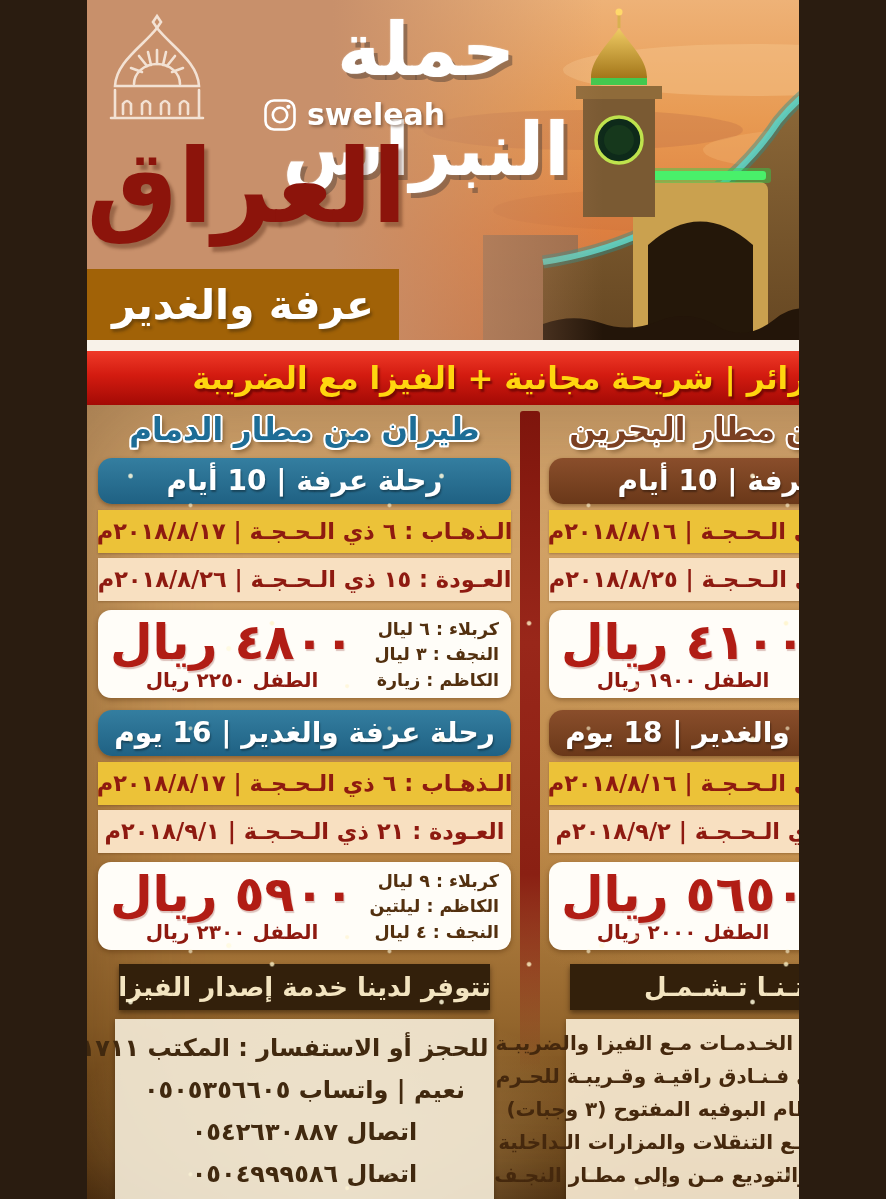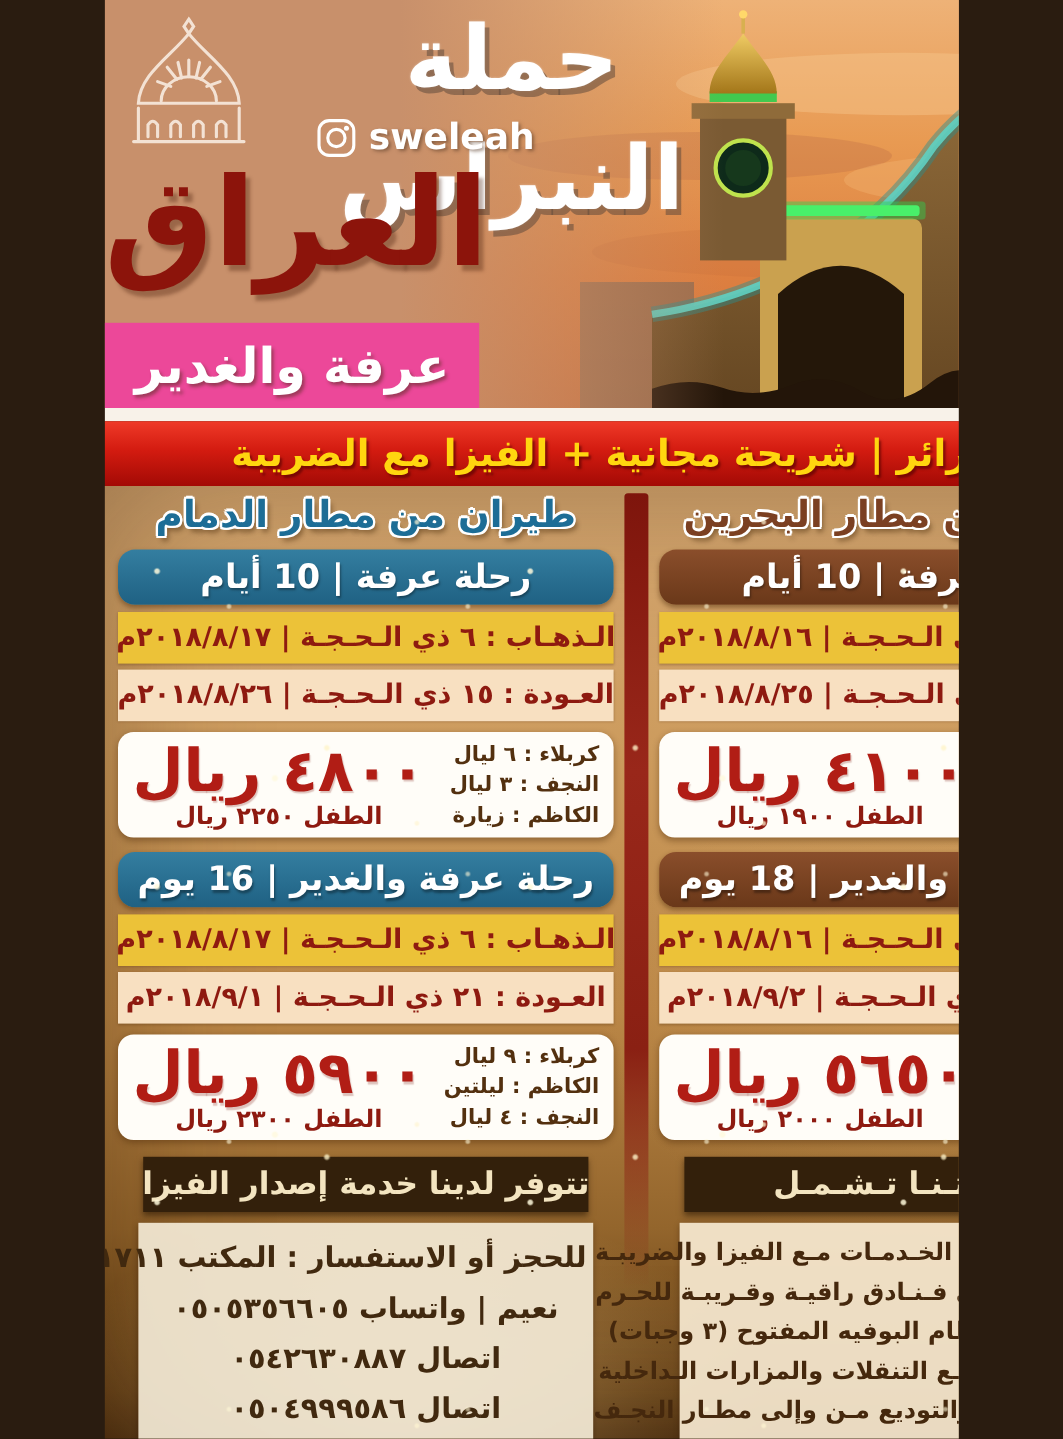--- a/index.html
+++ b/index.html
@@ -21,21 +21,21 @@
     position:absolute;top:97px;left:176px;display:flex;align-items:center;gap:10px;
     direction:ltr;color:#ffffff;font-size:30px;
     text-shadow:2px 2px 3px rgba(90,60,40,.55);
   }
   .country-title{
     position:absolute;top:116px;left:44px;width:276px;
     font-size:102px;line-height:1.4;color:#8c140b;
     text-shadow:4px 5px 3px rgba(70,25,10,.35);
   }
   .subtitle-band{
-    position:absolute;top:269px;left:0;width:312px;height:71px;background:#ec4899;
+    position:absolute;top:269px;left:0;width:312px;height:71px;background:#a16207;
     display:flex;align-items:center;justify-content:center;
     color:#ffffff;font-size:41px;text-shadow:2px 3px 3px rgba(60,40,10,.45);
   }
   .white-strip{position:absolute;top:340px;left:0;width:886px;height:11px;background:#f8f2e9;}
   
   .banner{
     position:absolute;top:351px;left:0;width:886px;height:54px;
     background:linear-gradient(180deg,#ef3a28 0%,#d31b10 45%,#a30a05 100%);
     display:flex;align-items:center;justify-content:flex-start;
     color:#ffd60f;font-size:31px;text-shadow:2px 3px 2px rgba(80,0,0,.6);

